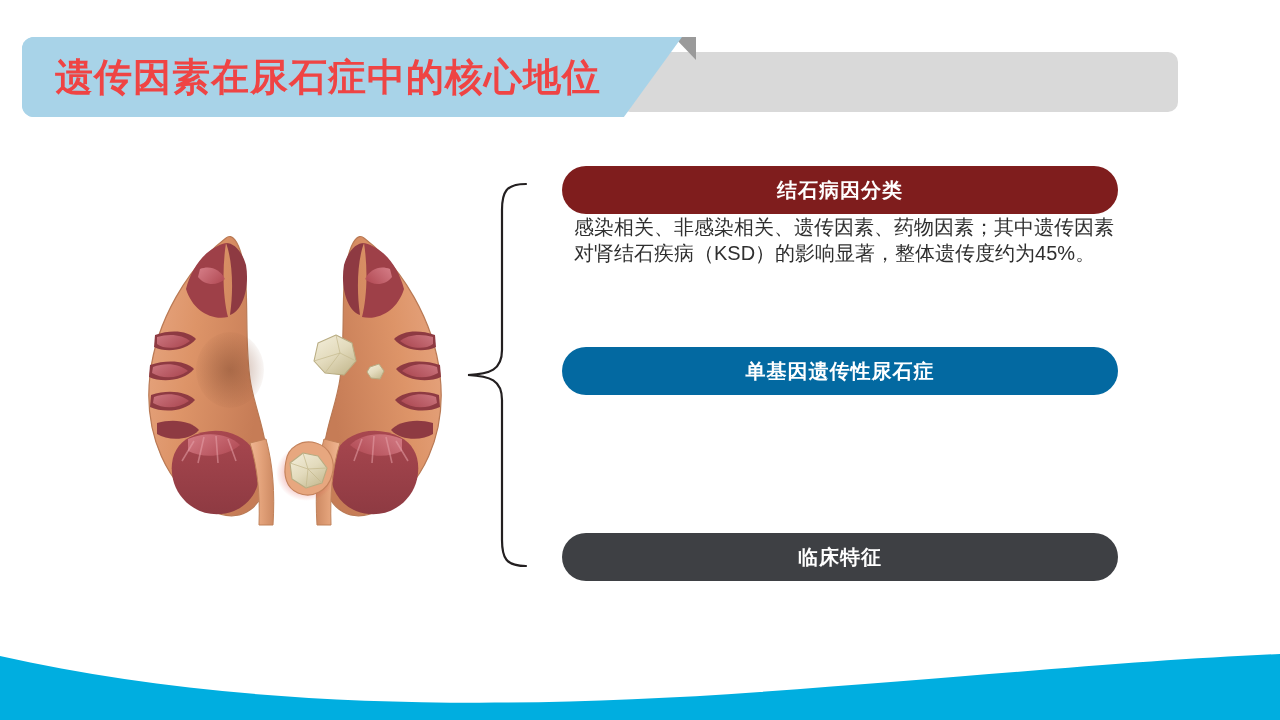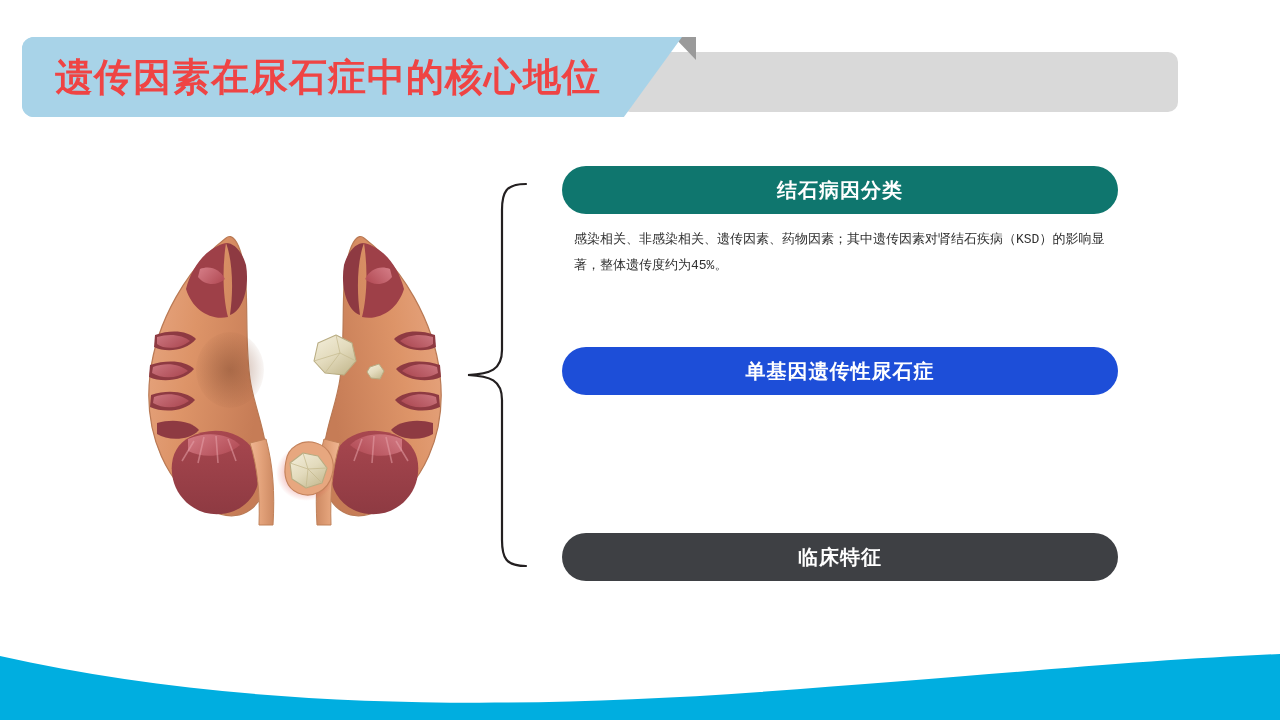--- a/index.html
+++ b/index.html
@@ -106,28 +106,26 @@
     border-radius: 24px;
     display: flex;
     align-items: center;
     justify-content: center;
     color: #ffffff;
     font-size: 20px;
     font-weight: bold;
     letter-spacing: 1px;
   }
   .card-body {
-    margin-top: 13px;
     padding-left: 12px;
     padding-right: 8px;
     width: 544px;
-    font-size: 13px;
+    font-size: 20px;
     line-height: 26px;
     color: #2f2f2f;
-    font-family: Liberation Mono, monospace;
   }
 
   #card-1 { top: 166px; }
   #card-2 { top: 347px; }
   #card-3 { top: 533px; }
 
   
   .bottom-wave {
     position: absolute;
     left: 0;
@@ -262,28 +260,28 @@
 </div>
 
 <div class="brace">
   <svg width="70" height="390" viewBox="0 0 70 390" xmlns="http://www.w3.org/2000/svg">
     <path d="M64,4 C44,4 40,12 40,30 L40,170 C40,190 28,194 6,195
              C28,196 40,200 40,220 L40,360 C40,378 44,386 64,386" fill="none" stroke="#231f20" stroke-width="2.2" stroke-linecap="round"></path>
   </svg>
 </div>
 
 <div class="card" id="card-1">
-  <div class="card-pill" style="background:#0f766e;">
+  <div class="card-pill" style="background:#7f1d1d;">
     <span>结石病因分类</span>
   </div>
   <div class="card-body">感染相关、非感染相关、遗传因素、药物因素；其中遗传因素对肾结石疾病（KSD）的影响显著，整体遗传度约为45%。</div>
 </div>
 
 <div class="card" id="card-2">
-  <div class="card-pill" style="background:#1d4ed8;">
+  <div class="card-pill" style="background:#0369a1;">
     <span>单基因遗传性尿石症</span>
   </div>
 </div>
 
 <div class="card" id="card-3">
   <div class="card-pill" style="background:#3e4044;">
     <span>临床特征</span>
   </div>
 </div>
 

